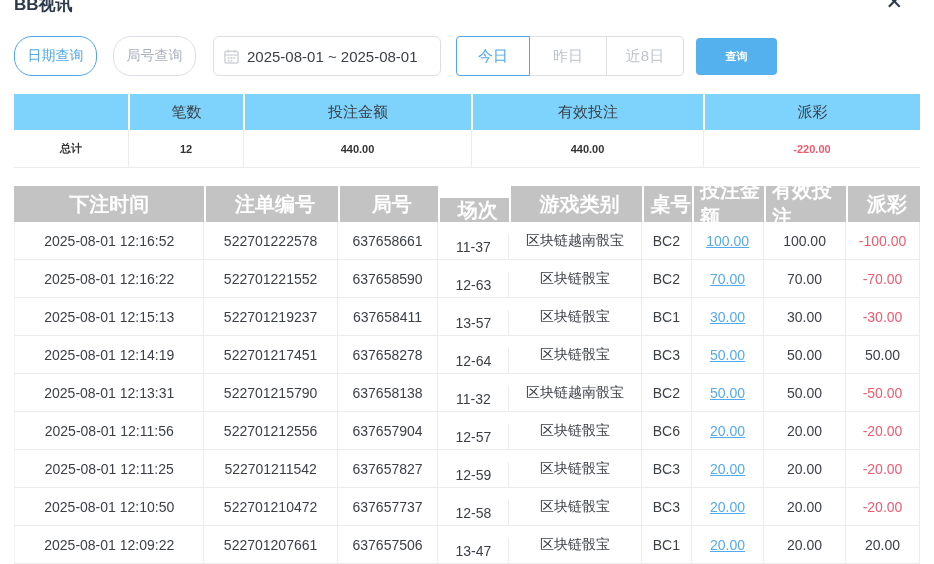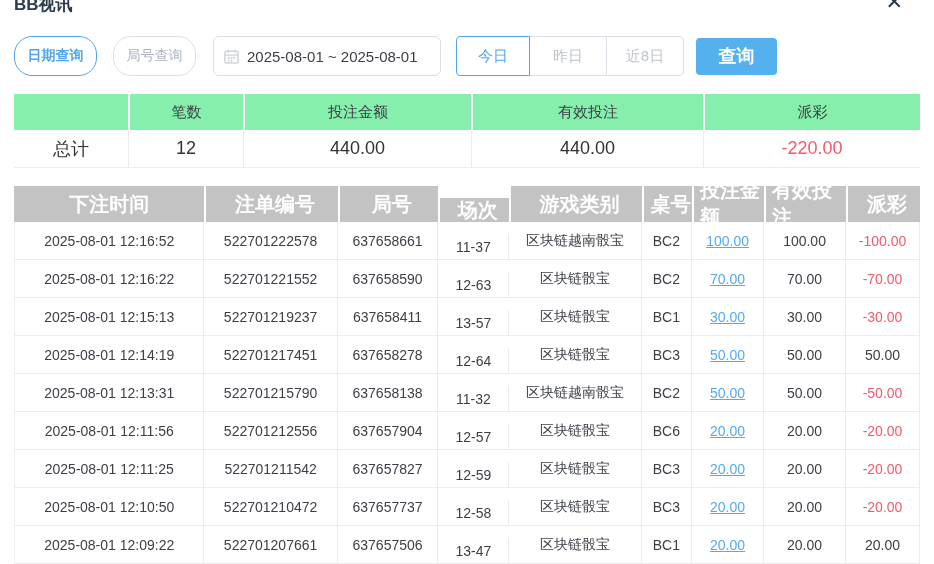--- a/index.html
+++ b/index.html
@@ -8,43 +8,43 @@
     position:relative; overflow:hidden; background:#fff;
     font-family:"Liberation Sans","DejaVu Sans",sans-serif; color:#333;
   }
   
   .page-title{ position:absolute; top:-7px; left:14px; font-size:17px; font-weight:bold; color:#2c3a4d; }
   .close-x{ position:absolute; top:-9px; right:31px; font-size:21px; color:#2c3a4d; cursor:pointer; line-height:1; }
   
   .toolbar{ position:absolute; top:36px; left:14px; right:14px; height:40px; display:flex; align-items:center; }
   .tab-btn{ height:40px; width:83px; display:flex; align-items:center; justify-content:center;
     border:1px solid #dcdfe6; border-radius:18px; font-size:14px; color:#a8b0bd; cursor:pointer; background:#fff; }
-  .tab-btn.active{ border-color:#4ea6ec; color:#4ea6ec; font-weight:bold; }
+  .tab-btn.active{ border-color:#4ea6ec; color:#4ea6ec; font-weight:normal; }
   .tab-btn + .tab-btn{ margin-left:16px; }
   .date-box{ margin-left:17px; width:228px; height:40px; border:1px solid #dcdfe6; border-radius:6px;
     display:flex; align-items:center; padding:11px 10px; cursor:pointer; background:#fff; }
   .cal-icon{ width:15px; height:15px; margin-right:8px; flex:0 0 auto; }
   .date-text{ font-size:15px; color:#3b3f46; white-space:nowrap; }
   .btn-group{ margin-left:15px; display:flex;text-align:center; }
   .group-btn{ height:40px; display:flex; align-items:center; justify-content:center; background:#fff;
     border:1px solid #dcdfe6; font-size:15px; color:#bfc4cc; cursor:pointer; }
   .group-btn:first-child{ border-radius:4px 0 0 4px; }
   .group-btn:last-child{ border-radius:0 4px 4px 0; }
   .group-btn + .group-btn{ margin-left:-1px; }
   .group-btn.active{ border-color:#4ea6ec; color:#4ea6ec; z-index:2; }
   .g0{ width:74px; } .g1{ width:78px; } .g2{ width:78px; }
-  .search-btn{ margin-left:12px; width:81px; height:37px; background:#55b1ee; color:#fff; font-size:18px;
+  .search-btn{ margin-left:12px; width:81px; height:37px; background:#55b1ee; color:#fff; font-size:11px;
     font-weight:bold; border:none; border-radius:4px; display:flex; align-items:center; justify-content:center; cursor:pointer; }
   
   .summary{ position:absolute; top:94px; left:14px; width:906px; }
   .sum-head{ display:flex; height:36px; }
-  .sum-head .cell{ background:#86efac; color:#3b3f46; font-size:15px; display:flex; align-items:center; justify-content:center; }
+  .sum-head .cell{ background:#7dd3fc; color:#3b3f46; font-size:15px; display:flex; align-items:center; justify-content:center; }
   .sum-head .cell + .cell{ border-left:2px solid #fff; }
   .sum-row{ display:flex; height:38px; border-bottom:1px solid #ececec; }
-  .sum-row .cell{ font-size:18px; display:flex; align-items:center; justify-content:center; background:#fff; }
+  .sum-row .cell{ font-size:11px; display:flex; align-items:center; justify-content:center; background:#fff;font-weight:bold; }
   .sum-row .cell + .cell{ border-left:1px solid #ececec; }
   .sc0{ width:114px; } .sc1{ width:115px; } .sc2{ width:228px; } .sc3{ width:232px; } .sc4{ width:217px; }
   .neg{ color:#f2596e !important; }
   
   .bet-table{ position:absolute; top:186px; left:14px; width:906px; }
   .thead{ display:flex; height:36px; }
   .thead .th{ background:#c3c3c3; color:#fff; font-size:20px; font-weight:bold;
     display:flex; align-items:center; justify-content:center; }
   .thead .th + .th{ border-left:2px solid #fff;padding-left:6px; }
   .tr{ display:flex; height:38px; border-bottom:1px solid #ececec; }

